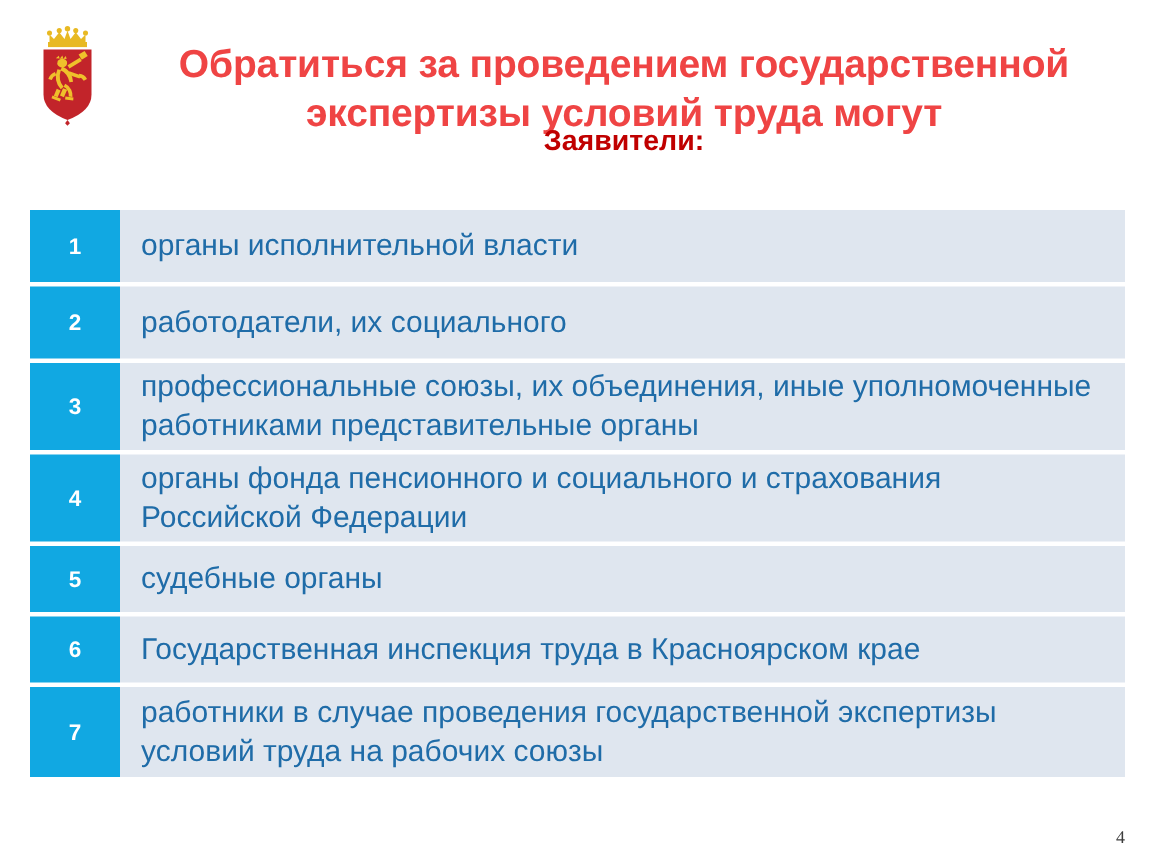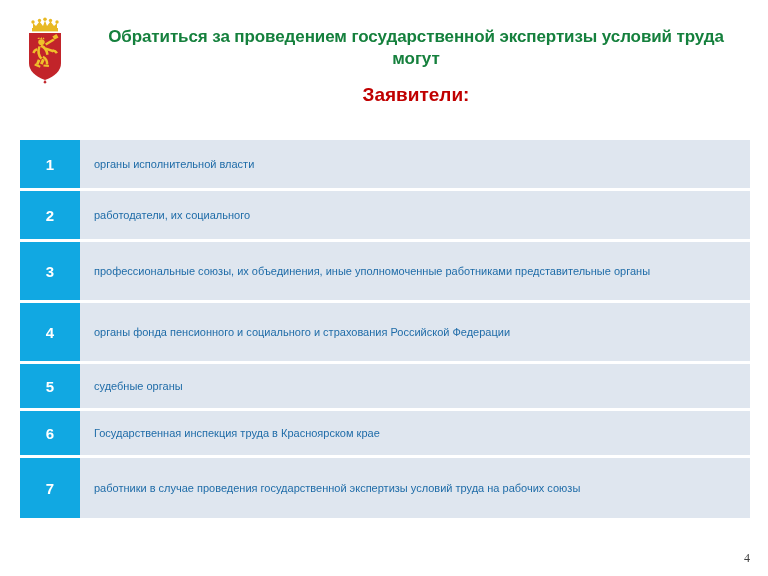--- a/index.html
+++ b/index.html
@@ -42,23 +42,23 @@
   .emblem svg { display: block; }
 
   .title-block {
     position: absolute;
     left: 84px;
     top: 26px;
     width: 664px;
     text-align: center;
   }
   .main-title {
-    font-size: 17px;
+    font-size: 26px;
     font-weight: bold;
-    color: #15803d;
+    color: #ef4444;
     line-height: 1.28;
     letter-spacing: -0.1px;
     margin: 0;
   }
 
   .sub-title-wrap {
     position: absolute;
     left: 84px;
     top: 84px;
     width: 664px;
@@ -96,21 +96,21 @@
     display: flex;
     align-items: center;
     justify-content: center;
     box-sizing: border-box;
   }
 
   .text-cell {
     flex: 1 1 auto;
     background: #DFE6EF;
     color: #1F6CA8;
-    font-size: 11px;
+    font-size: 20px;
     line-height: 1.32;
     display: flex;
     align-items: center;
     box-sizing: border-box;
     padding: 6px 14px 6px 14px;
   }
 
   .r1 .num-cell, .r1 .text-cell { height: 48px; }
   .r2 .num-cell, .r2 .text-cell { height: 48px; }
   .r3 .num-cell, .r3 .text-cell { height: 58px; }

